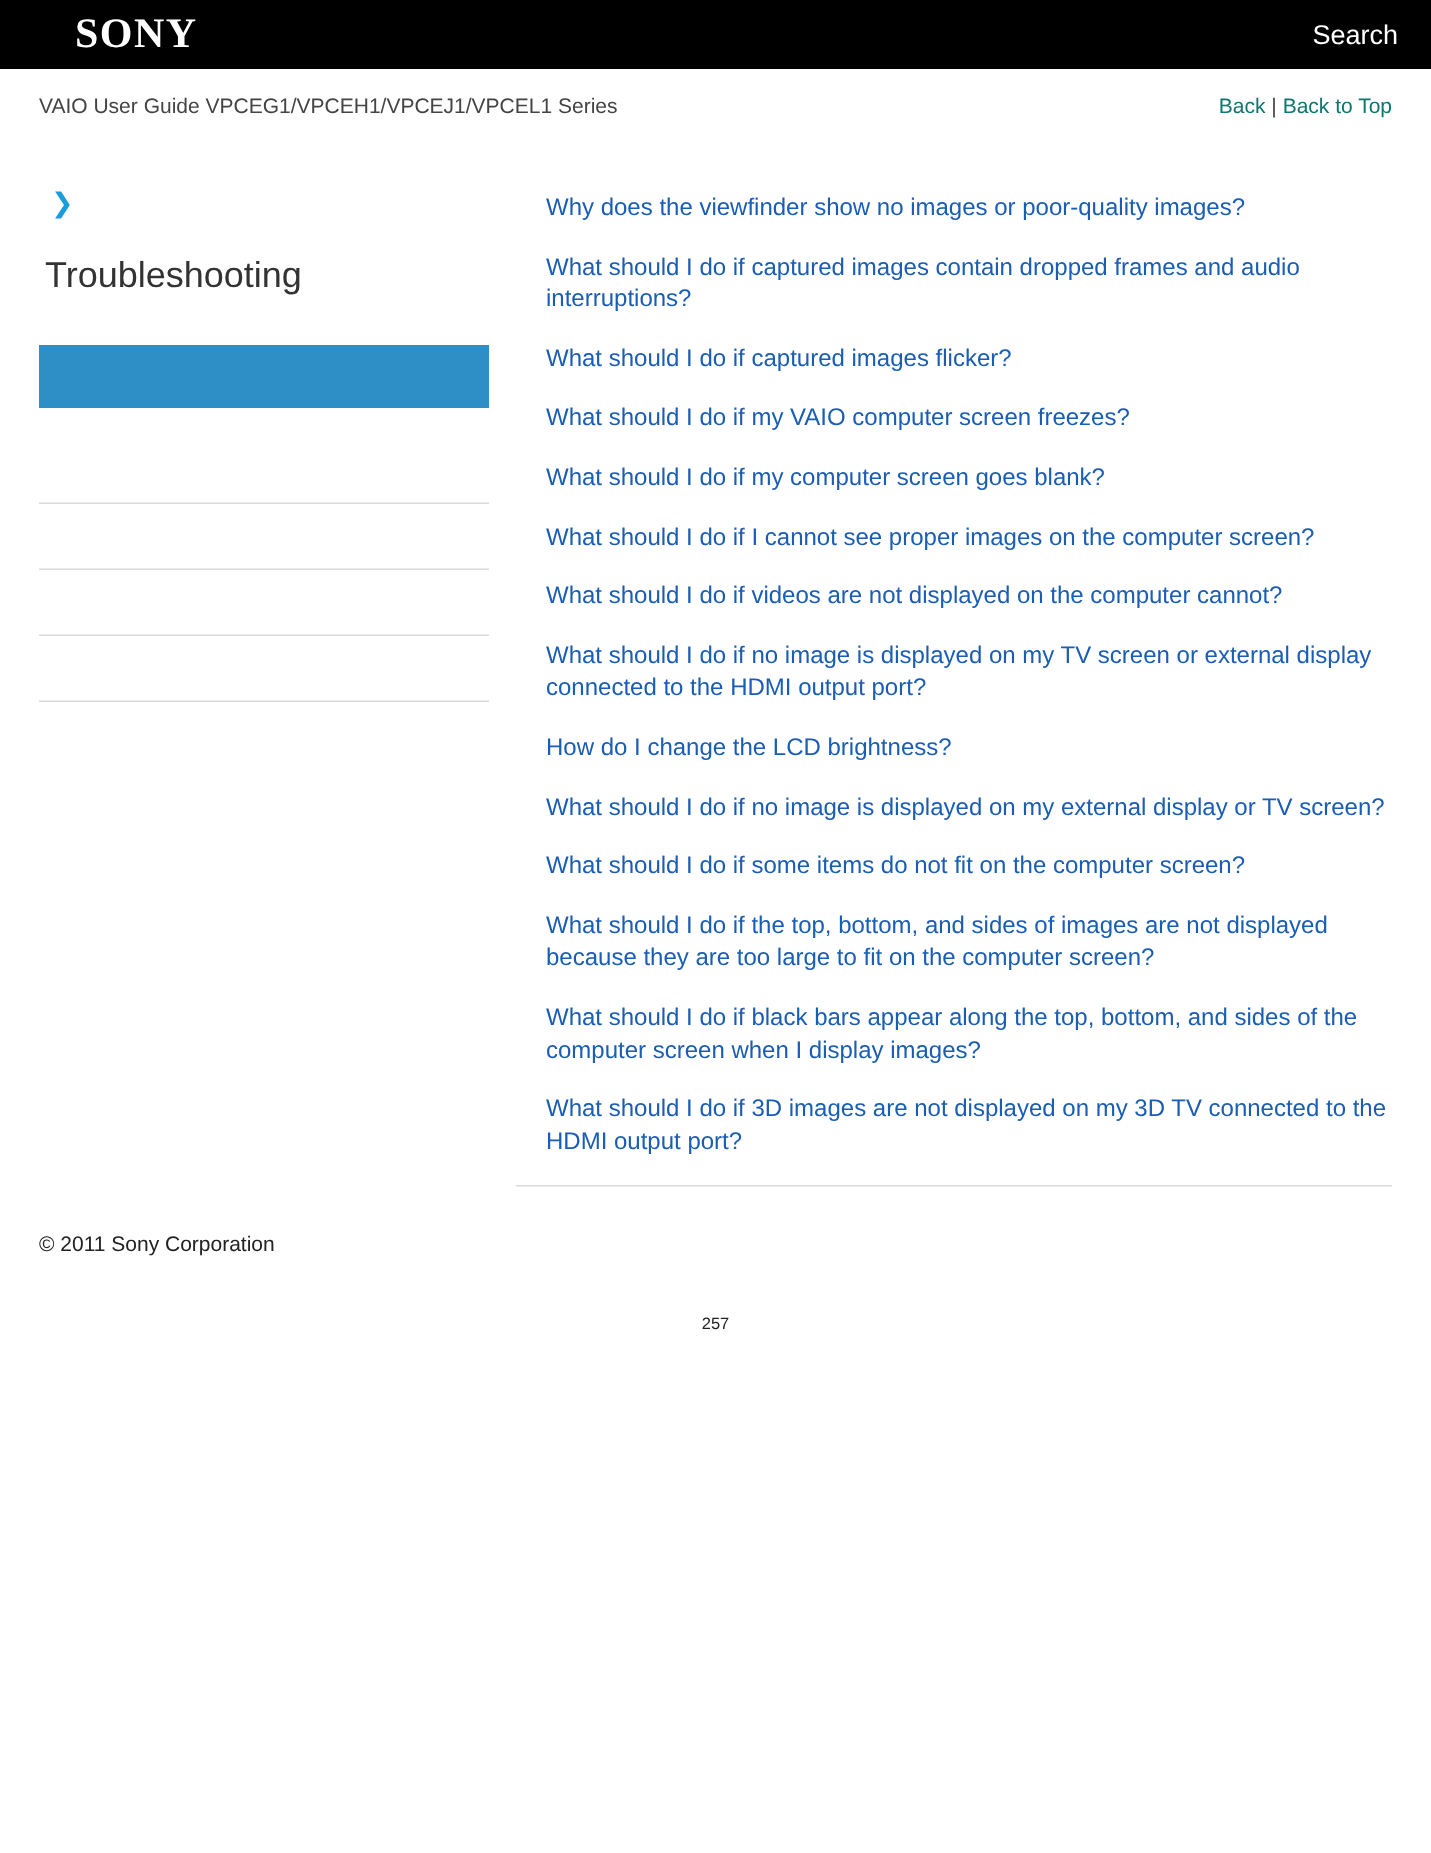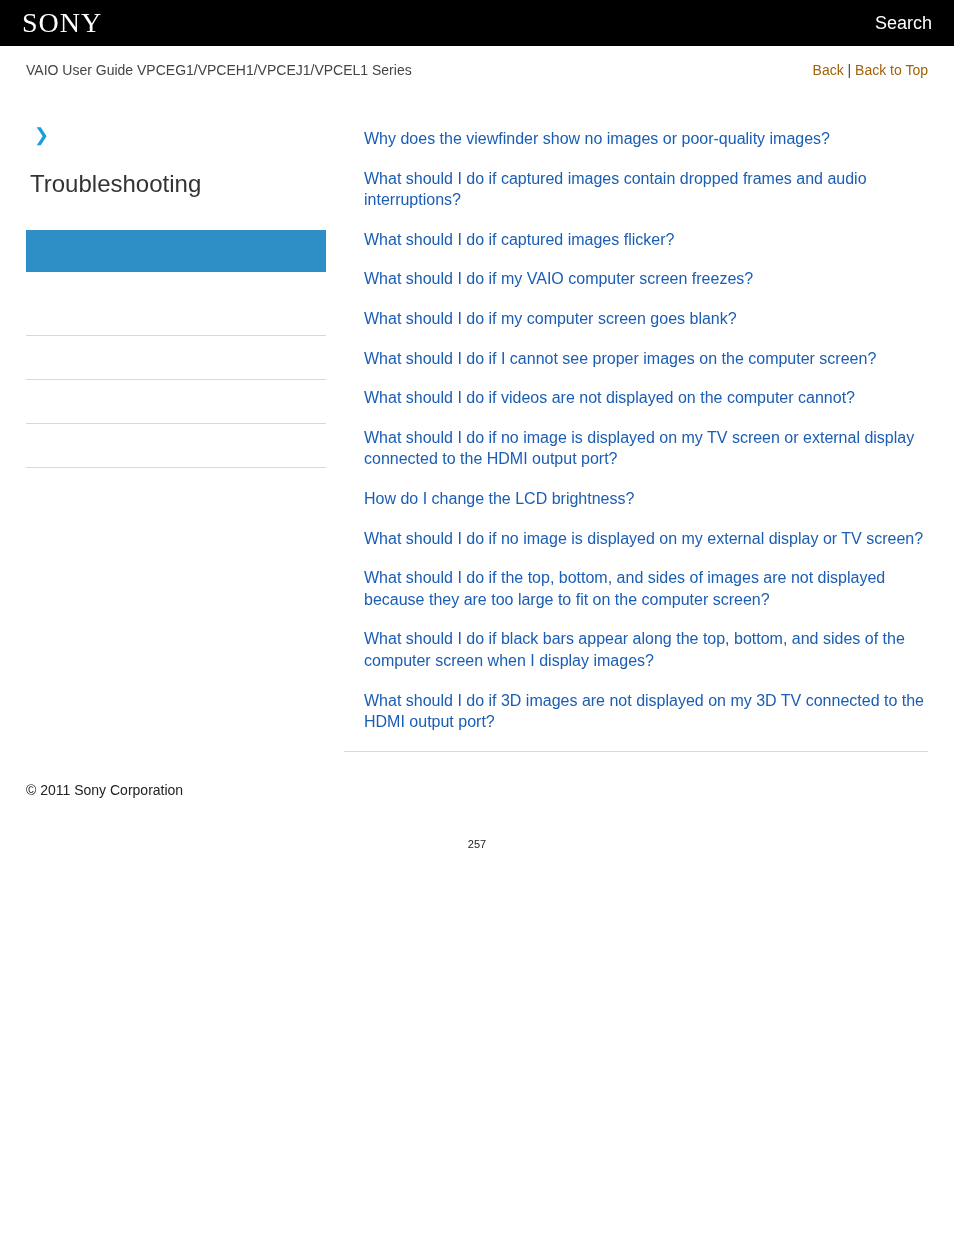--- a/index.html
+++ b/index.html
@@ -10,40 +10,41 @@
     background: #000;
     color: #fff;
     height: 46px;
     display: flex;
     align-items: center;
     justify-content: space-between;
     padding: 0 22px 0 22px;
   }
   .sony-logo {
     font-family: "Times New Roman", serif;
-    font-weight: 400;
+    font-weight: 700;
     font-size: 28px;
     letter-spacing: 1px;
+    margin-left: 28px;
   }
   .search-link {
     color: #fff;
     font-size: 18px;
     text-decoration: none;
   }
 
   .subbar {
     display: flex;
     justify-content: space-between;
     align-items: center;
     padding: 16px 26px 6px 26px;
     font-size: 14px;
     gap: 25px;
   }
   .subbar .guide-title { color: #444; }
-  .subbar .back-links a { color: #a16207; text-decoration: none; }
+  .subbar .back-links a { color: #0f766e; text-decoration: none; }
   .subbar .back-links .sep { color: #444; }
 
   .content-wrap {
     padding: 40px 26px 0 26px;
     display: flex;
     gap: 18px;
   }
 
   .sidebar {
     width: 300px;
@@ -147,20 +148,21 @@
       <li><a href="#">Why does the viewfinder show no images or poor-quality images?</a></li>
       <li><a href="#">What should I do if captured images contain dropped frames and audio interruptions?</a></li>
       <li><a href="#">What should I do if captured images flicker?</a></li>
       <li><a href="#">What should I do if my VAIO computer screen freezes?</a></li>
       <li><a href="#">What should I do if my computer screen goes blank?</a></li>
       <li><a href="#">What should I do if I cannot see proper images on the computer screen?</a></li>
       <li><a href="#">What should I do if videos are not displayed on the computer cannot?</a></li>
       <li><a href="#">What should I do if no image is displayed on my TV screen or external display connected to the HDMI output port?</a></li>
       <li><a href="#">How do I change the LCD brightness?</a></li>
       <li><a href="#">What should I do if no image is displayed on my external display or TV screen?</a></li>
+      <li><a href="#">What should I do if some items do not fit on the computer screen?</a></li>
       <li><a href="#">What should I do if the top, bottom, and sides of images are not displayed because they are too large to fit on the computer screen?</a></li>
       <li><a href="#">What should I do if black bars appear along the top, bottom, and sides of the computer screen when I display images?</a></li>
       <li><a href="#">What should I do if 3D images are not displayed on my 3D TV connected to the HDMI output port?</a></li>
     </ul>
     <hr class="faq-hr">
   </main>
 
 </div>
 
 <div class="footer">

